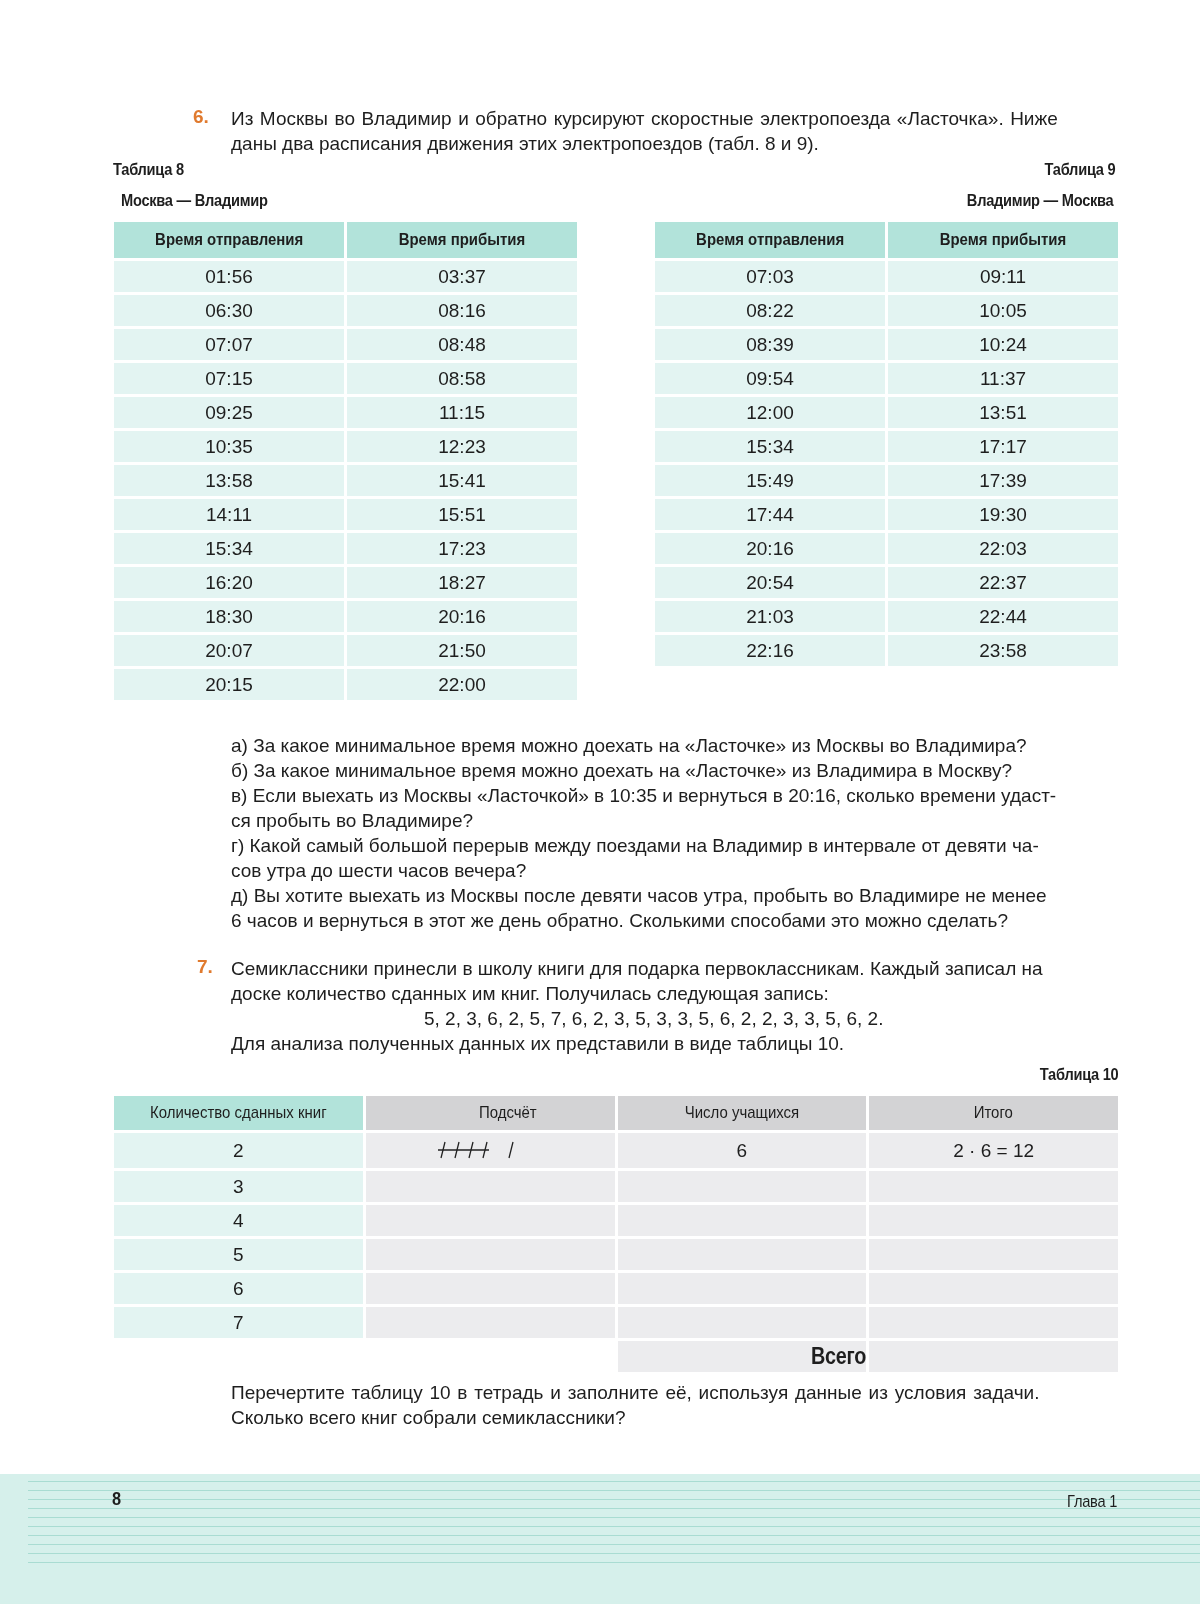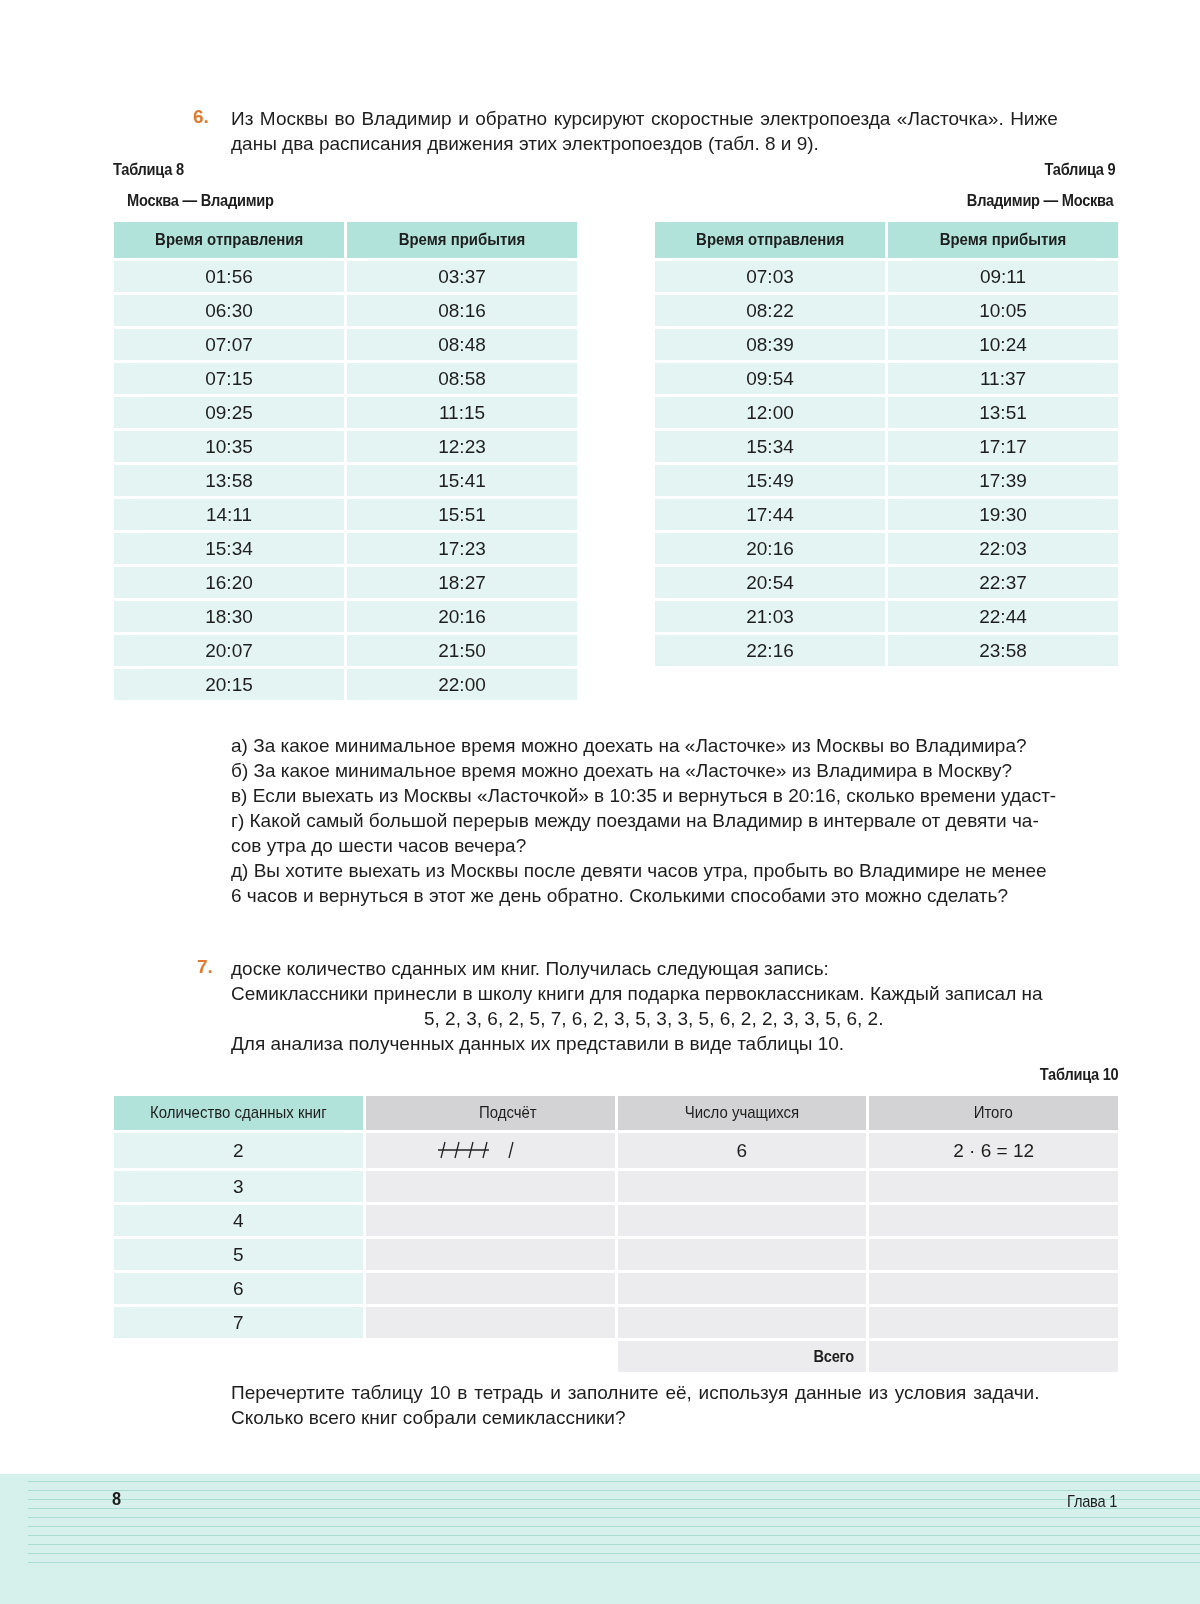--- a/index.html
+++ b/index.html
@@ -26,40 +26,40 @@
     background: #e3f4f2; font-size: 19px; text-align: center; padding: 0; height: 31px;
   }
   table.sched th span.h { display: inline-block; transform: scaleX(0.88); }
 
   table.t10 { position: absolute; border-collapse: separate; border-spacing: 3px 3px; }
   table.t10 th { height: 34px; font-size: 17px; font-weight: normal; padding: 0; text-align: center; background: #d3d3d5; }
   table.t10 th.teal { background: #b2e3da; }
   table.t10 td { height: 31px; font-size: 19px; text-align: center; padding: 0; background: #ececee; }
   table.t10 td.teal { background: #e3f4f2; }
   table.t10 td.blank { background: transparent; }
-  table.t10 td.total-label { text-align: right; font-weight: bold; font-size: 17px; padding-right: 12px; }
+  table.t10 td.total-label { text-align: right; font-weight: bold; font-size: 23px; }
   table.t10 th span.h { display: inline-block; transform: scaleX(0.88); }
 
   .footer {
     position: absolute; left: 0; top: 1474px; width: 1200px; height: 130px;
     background: #d6f0eb;
   }
   .footer .rule { position: absolute; left: 28px; right: 0; height: 1px; background: #a9dcd2; }
 </style>
 </head>
 <body>
 
 <div class="abs task-num" style="left:193px; top:106px;">6.</div>
 <div class="abs para" style="left:231px; top:106px; width:886px;">
   <span class="para-line" style="word-spacing:1.2px;">Из Москвы во Владимир и обратно курсируют скоростные электропоезда «Ласточка». Ниже</span>
   <span class="para-line">даны два расписания движения этих электропоездов (табл. 8 и 9).</span>
 </div>
 
 <div class="abs caption" style="left:113px; top:160px;"><span class="cond">Таблица 8</span></div>
-<div class="abs caption" style="left:127px; top:191px;"><span class="cond">Москва — Владимир</span></div>
+<div class="abs caption" style="left:121px; top:191px;"><span class="cond">Москва — Владимир</span></div>
 
 <div class="abs caption" style="right:85px; top:160px; text-align:right;"><span class="cond cond-r">Таблица 9</span></div>
 <div class="abs caption" style="right:87px; top:191px; text-align:right;"><span class="cond cond-r">Владимир — Москва</span></div>
 
 <table class="sched" style="left:111px; top:219px; width:469px;">
   <thead>
     <tr>
       <th style="width:50%;"><span class="h">Время отправления</span></th>
       <th><span class="h">Время прибытия</span></th>
     </tr>
@@ -176,30 +176,31 @@
         <td>22:16</td>
         <td>23:58</td>
       </tr>
     </tbody>
 </table>
 
 <div class="abs para" style="left:231px; top:733px; width:886px;">
   <span class="para-line">а) За какое минимальное время можно доехать на «Ласточке» из Москвы во Владимира?</span>
   <span class="para-line">б) За какое минимальное время можно доехать на «Ласточке» из Владимира в Москву?</span>
   <span class="para-line">в) Если выехать из Москвы «Ласточкой» в 10:35 и вернуться в 20:16, сколько времени удаст-</span>
+  <span class="para-line">ся пробыть во Владимире?</span>
   <span class="para-line">г) Какой самый большой перерыв между поездами на Владимир в интервале от девяти ча-</span>
   <span class="para-line">сов утра до шести часов вечера?</span>
   <span class="para-line">д) Вы хотите выехать из Москвы после девяти часов утра, пробыть во Владимире не менее</span>
   <span class="para-line">6 часов и вернуться в этот же день обратно. Сколькими способами это можно сделать?</span>
 </div>
 
 <div class="abs task-num" style="left:197px; top:956px;">7.</div>
 <div class="abs para" style="left:231px; top:956px; width:886px;">
+  <span class="para-line">Семиклассники принесли в школу книги для подарка первоклассникам. Каждый записал на</span>
   <span class="para-line">доске количество сданных им книг. Получилась следующая запись:</span>
-  <span class="para-line">Семиклассники принесли в школу книги для подарка первоклассникам. Каждый записал на</span>
   <span class="para-line" style="padding-left:193px;">5, 2, 3, 6, 2, 5, 7, 6, 2, 3, 5, 3, 3, 5, 6, 2, 2, 3, 3, 5, 6, 2.</span>
   <span class="para-line">Для анализа полученных данных их представили в виде таблицы 10.</span>
 </div>
 
 <div class="abs caption" style="right:82px; top:1065px; text-align:right;"><span class="cond cond-r">Таблица 10</span></div>
 
 <table class="t10" style="left:111px; top:1093px; width:1010px;">
   <thead>
     <tr>
       <th class="teal" style="width:25%;"><span class="h">Количество сданных книг</span></th>

